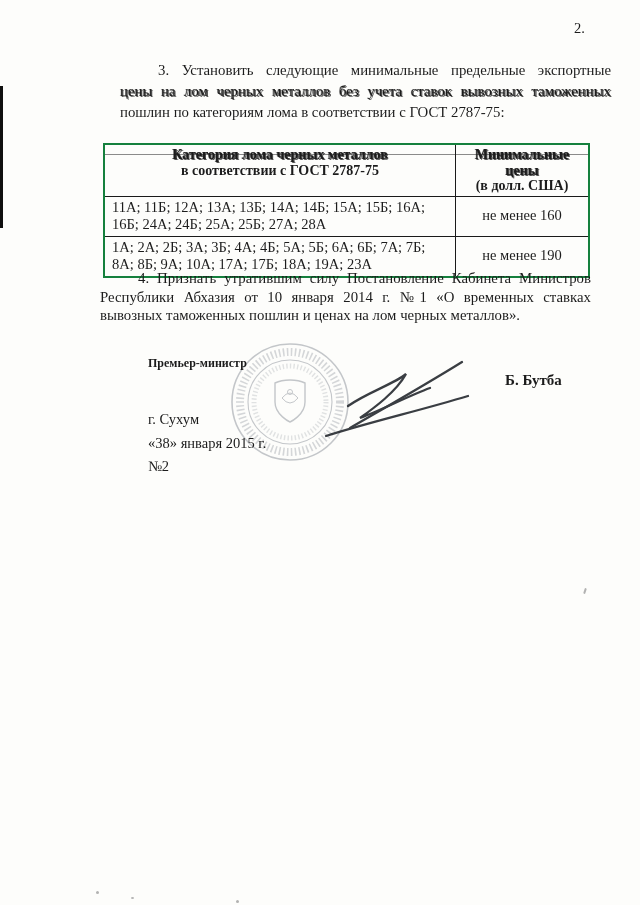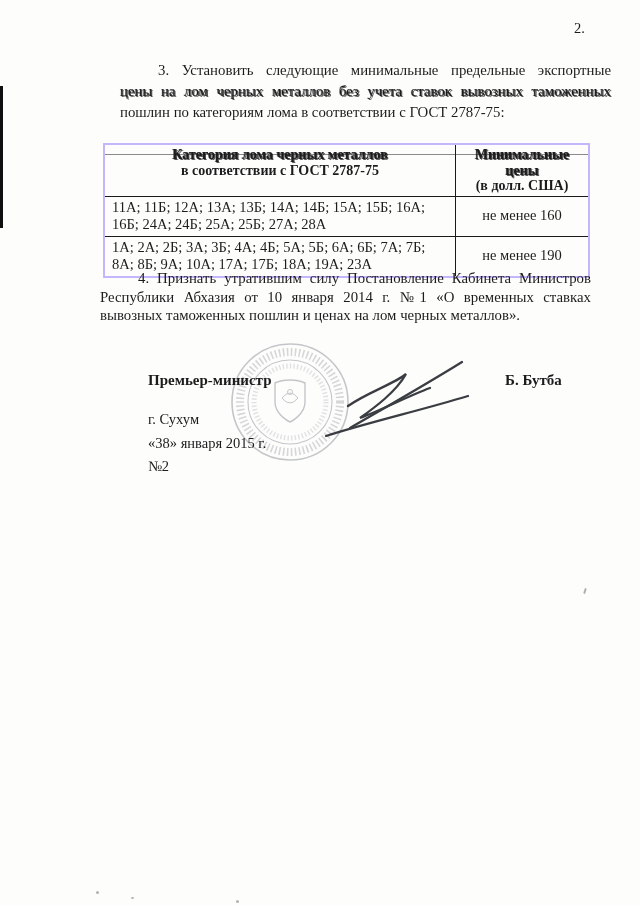--- a/index.html
+++ b/index.html
@@ -36,36 +36,36 @@
 
   
   .ghost {
     text-shadow: 1.1px 0.6px 0.4px rgba(25,25,25,0.75),
                  -0.6px -0.3px 0.4px rgba(25,25,25,0.35);
   }
 
   
   .doc-table {
     position: absolute; left: 103px; top: 143px; width: 487px;
-    border: 2px solid #c4b5fd;
+    border: 2px solid #15803d;
     font-size: 14.5px;
   }
   .tr { display: grid; grid-template-columns: 351px 1fr; border-bottom: 1px solid #1a1a1a; }
   .tr.last { border-bottom: none; border-radius: 15px; }
   .td { padding: 2px 7px; line-height: 17.5px; }
   .td.left { border-right: 1px solid #1a1a1a; }
   .th { text-align: center; font-weight: bold; line-height: 15.5px; font-size: 14px; padding: 2px 3px; }
   .td.price { display: flex; align-items: center; justify-content: center; padding: 2px 3px; }
   .header-strike {
     position: absolute; left: 0; right: 0; top: 9px; height: 1px;
     background: rgba(25,25,25,0.5); z-index: 2;
   }
 
   
-  .sig-title { position: absolute; left: 148px; top: 372px; font-weight: bold; font-size: 15px; z-index: 3; }
+  .sig-title { position: absolute; left: 148px; top: 356px; font-weight: bold; font-size: 12px; z-index: 3; }
   .sig-name  { position: absolute; left: 505px; top: 372px; font-weight: bold; font-size: 15px; }
   .sig-city  { position: absolute; left: 148px; top: 411px; font-size: 14.5px; z-index: 3; }
   .sig-date  { position: absolute; left: 148px; top: 435px; font-size: 14.5px; z-index: 3; }
   .sig-number{ position: absolute; left: 148px; top: 458px; font-size: 14.5px; z-index: 3; }
 
   .stamp { position: absolute; left: 228px; top: 340px; width: 124px; height: 124px; opacity: 0.4; z-index: 1; }
   .handwriting { position: absolute; left: 310px; top: 348px; width: 165px; height: 100px; z-index: 2; }
 </style>
 </head>
 <body>

